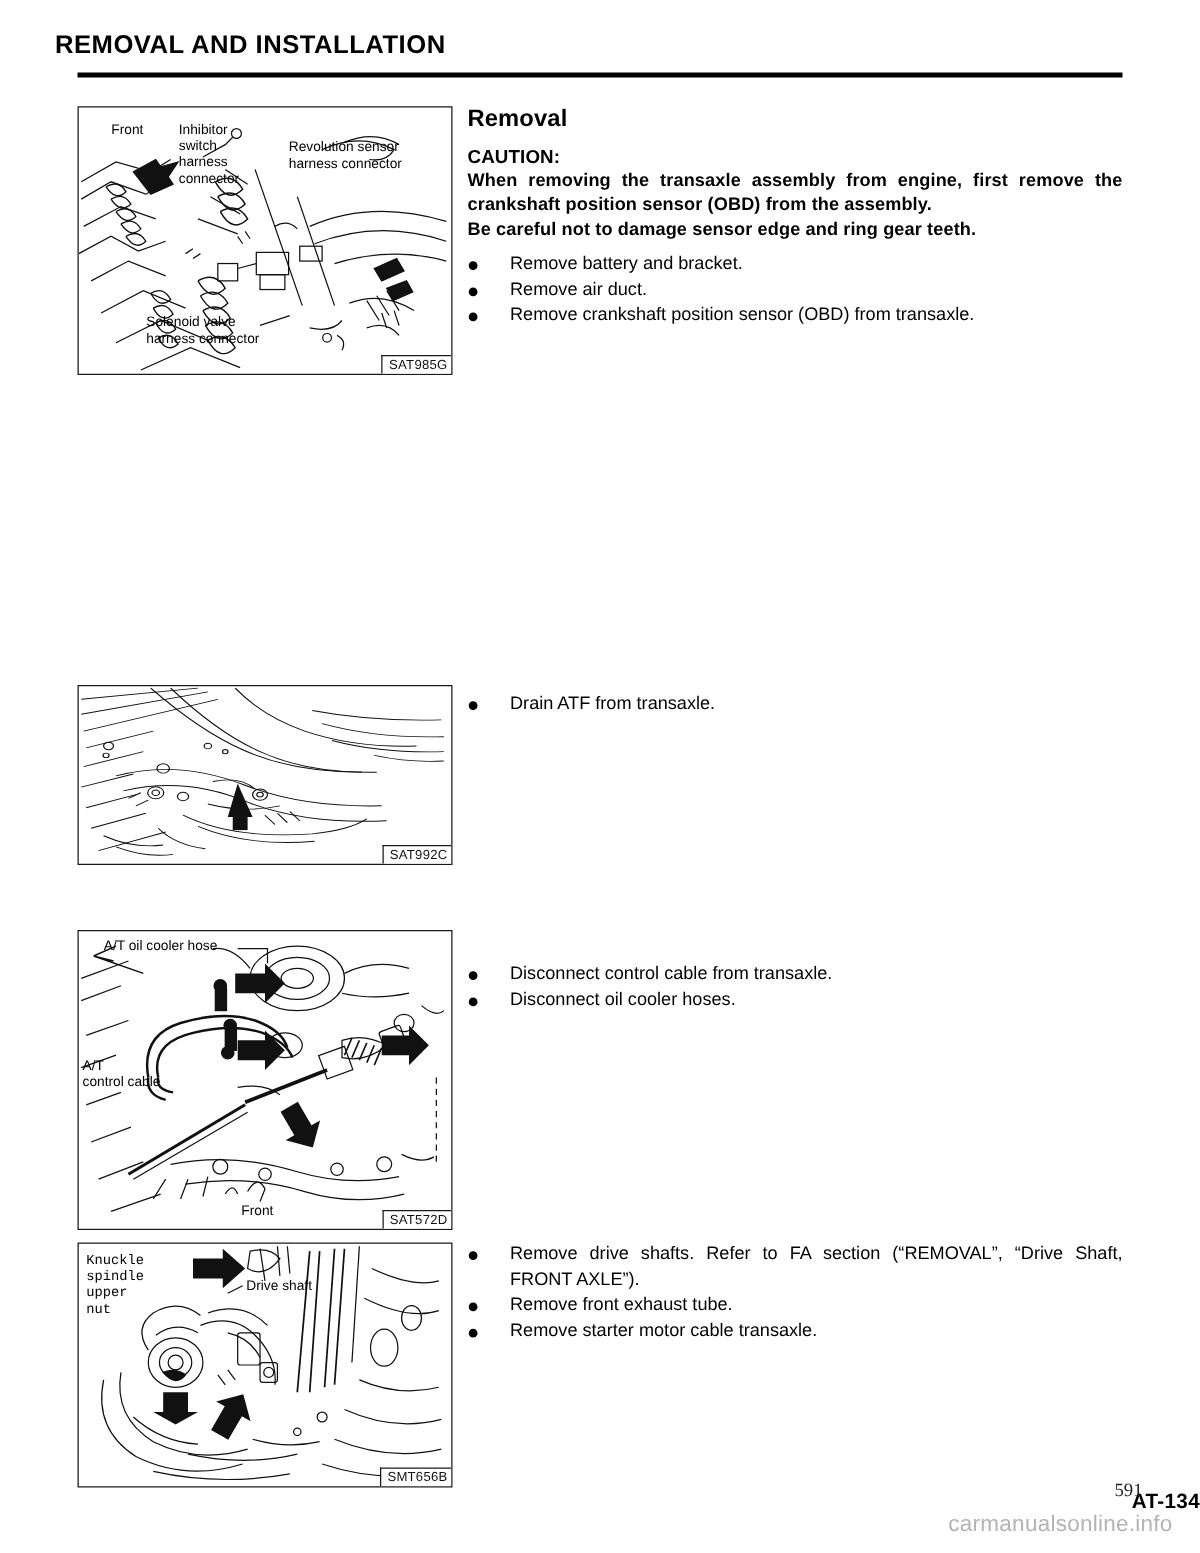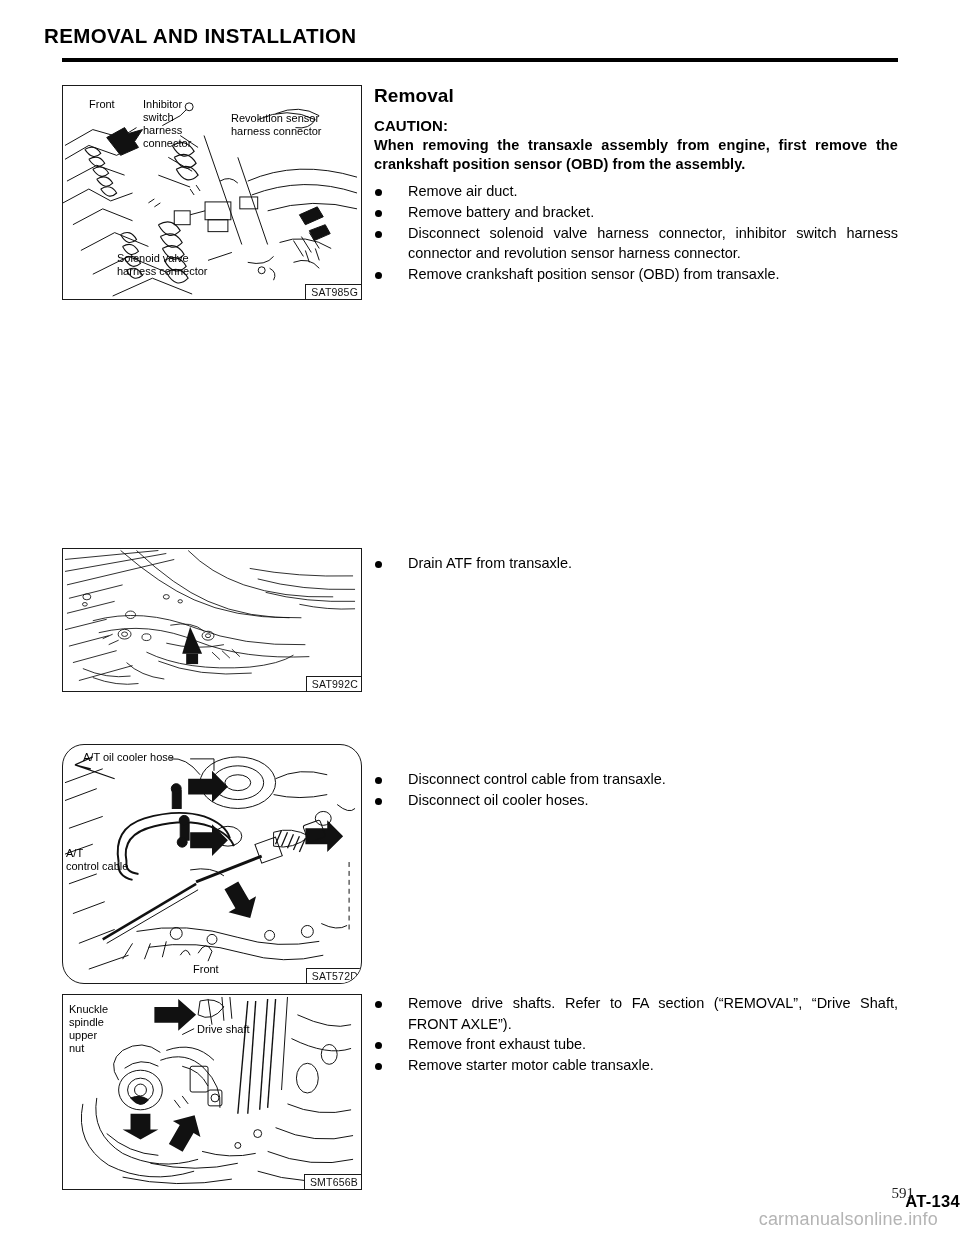--- a/index.html
+++ b/index.html
@@ -74,21 +74,21 @@
     position: absolute;
     font-size: 11px;
     line-height: 1.18;
     color: #000;
     white-space: pre;
     font-family: "Liberation Sans", sans-serif;
   }
 
   #figure-inhibitor-switch { left: 62px; top: 85px;  width: 300px; height: 215px; }
   #figure-drain-atf        { left: 62px; top: 548px; width: 300px; height: 144px; }
-  #figure-cooler-hose      { left: 62px; top: 744px; width: 300px; height: 240px; border-radius: 22px; }
+  #figure-cooler-hose      { left: 62px; top: 744px; width: 300px; height: 240px; }
   #figure-drive-shaft      { left: 62px; top: 994px; width: 300px; height: 196px; }
 
   
   .content {
     position: absolute;
     left: 374px;
     top: 85px;
     width: 524px;
   }
   .section-title {
@@ -462,37 +462,37 @@
 
       <path d="M60,184 q54,12 110,2"></path>
       <path d="M88,170 q46,10 88,0"></path>
       <path d="M140,158 q28,8 54,2"></path>
 
       <path d="M112,106 l6,8 M120,102 l6,8"></path>
       <circle cx="196" cy="140" r="4"></circle>
       <circle cx="176" cy="152" r="3"></circle>
     </g>
   </svg>
-  <span class="fig-label" style="left:6px;  top:8px;">Knuckle
+  <span class="fig-label" style="left:6px;  top:8px;font-family:Liberation Mono, monospace;">Knuckle
 spindle
 upper
 nut</span>
   <span class="fig-label" style="left:134px; top:28px;">Drive shaft</span>
   <span class="fig-id">SMT656B</span>
 </div>
 
 <div class="content">
   <h2 class="section-title">Removal</h2>
   <p class="caution-label">CAUTION:</p>
   <p class="caution-body">When removing the transaxle assembly from engine, first remove the crankshaft position sensor (OBD) from the assembly.</p>
+  <p class="caution-body nojustify">Be careful not to damage sensor edge and ring gear teeth.</p>
   <div class="spacer-1"></div>
   <ul class="bullets">
+    <li class="nojustify"><span class="bullet-dot"></span><span>Remove battery and bracket.</span></li>
     <li class="nojustify"><span class="bullet-dot"></span><span>Remove air duct.</span></li>
-    <li class="nojustify"><span class="bullet-dot"></span><span>Remove battery and bracket.</span></li>
-    <li><span class="bullet-dot"></span><span>Disconnect solenoid valve harness connector, inhibitor switch harness connector and revolution sensor harness connector.</span></li>
     <li class="nojustify"><span class="bullet-dot"></span><span>Remove crankshaft position sensor (OBD) from transaxle.</span></li>
   </ul>
 </div>
 
 <div class="block-drain">
   <ul class="bullets">
     <li class="nojustify"><span class="bullet-dot"></span><span>Drain ATF from transaxle.</span></li>
   </ul>
 </div>
 

